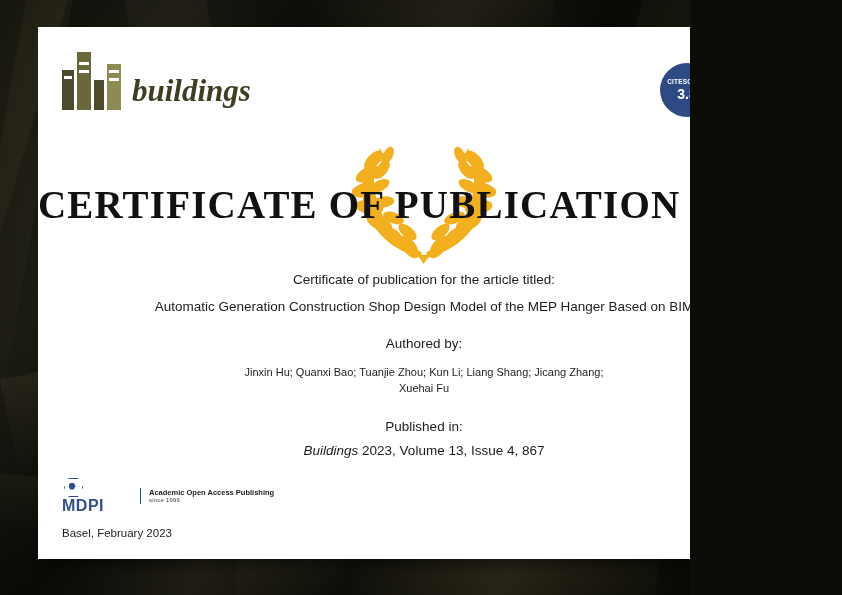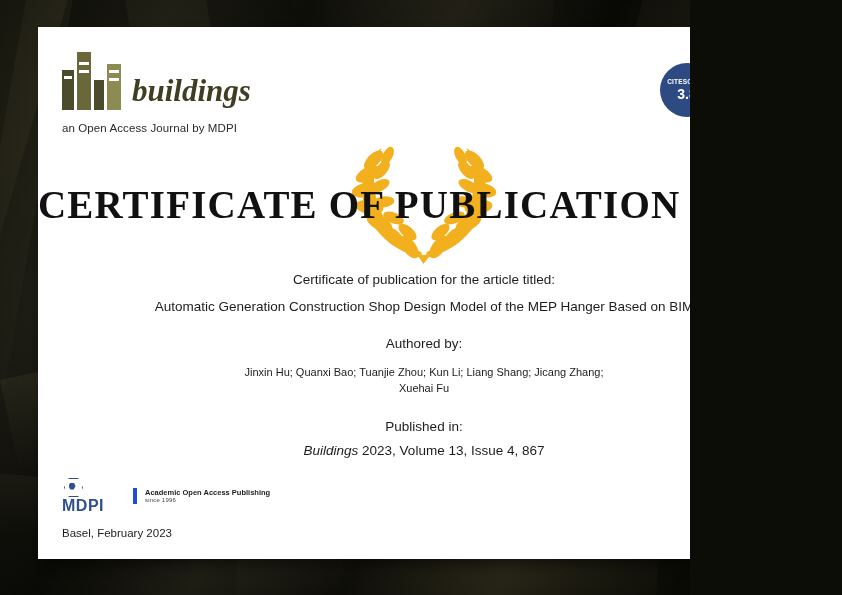--- a/index.html
+++ b/index.html
@@ -240,23 +240,23 @@
     position: absolute;
     left: 0;
     bottom: 0;
     font-family: "Liberation Sans", sans-serif;
     font-weight: bold;
     font-size: 16px;
     letter-spacing: .5px;
     color: #2f4f8f;
   }
   .mdpi-tag {
-    margin-left: 9px;
+    margin-left: 16px;
     padding-left: 8px;
-    border-left: 4px solid #1d4ed8;
+    border-left: 1px solid #1d4ed8;
     line-height: 1.25;
   }
   .mdpi-tag .t1 {
     font-size: 7.5px;
     font-weight: bold;
     color: #1d1d1d;
   }
   .mdpi-tag .t2 {
     font-size: 6px;
     color: #444444;
@@ -300,21 +300,20 @@
         <div class="bar lm3"></div>
         <div class="bar lm4"></div>
         <div class="lm-win" style="left:17px; top:10px; width:10px; height:3px;"></div>
         <div class="lm-win" style="left:17px; top:18px; width:10px; height:3px;"></div>
         <div class="lm-win" style="left:47px; top:18px; width:10px; height:3px;"></div>
         <div class="lm-win" style="left:47px; top:26px; width:10px; height:3px;"></div>
         <div class="lm-win" style="left:2px;  top:24px; width:8px;  height:3px;"></div>
       </div>
       <div class="logo-word">buildings</div>
     </div>
-    <div class="subtitle">an Open Access Journal by MDPI</div>
 
     <div class="badges">
       <div class="badge cite">
         <div class="b-label">CITESCORE</div>
         <div class="b-value">3.8</div>
       </div>
       <div class="badge impact">
         <div class="b-label">IMPACT</div>
         <div class="b-label">FACTOR</div>
         <div class="b-value">2.708</div>

